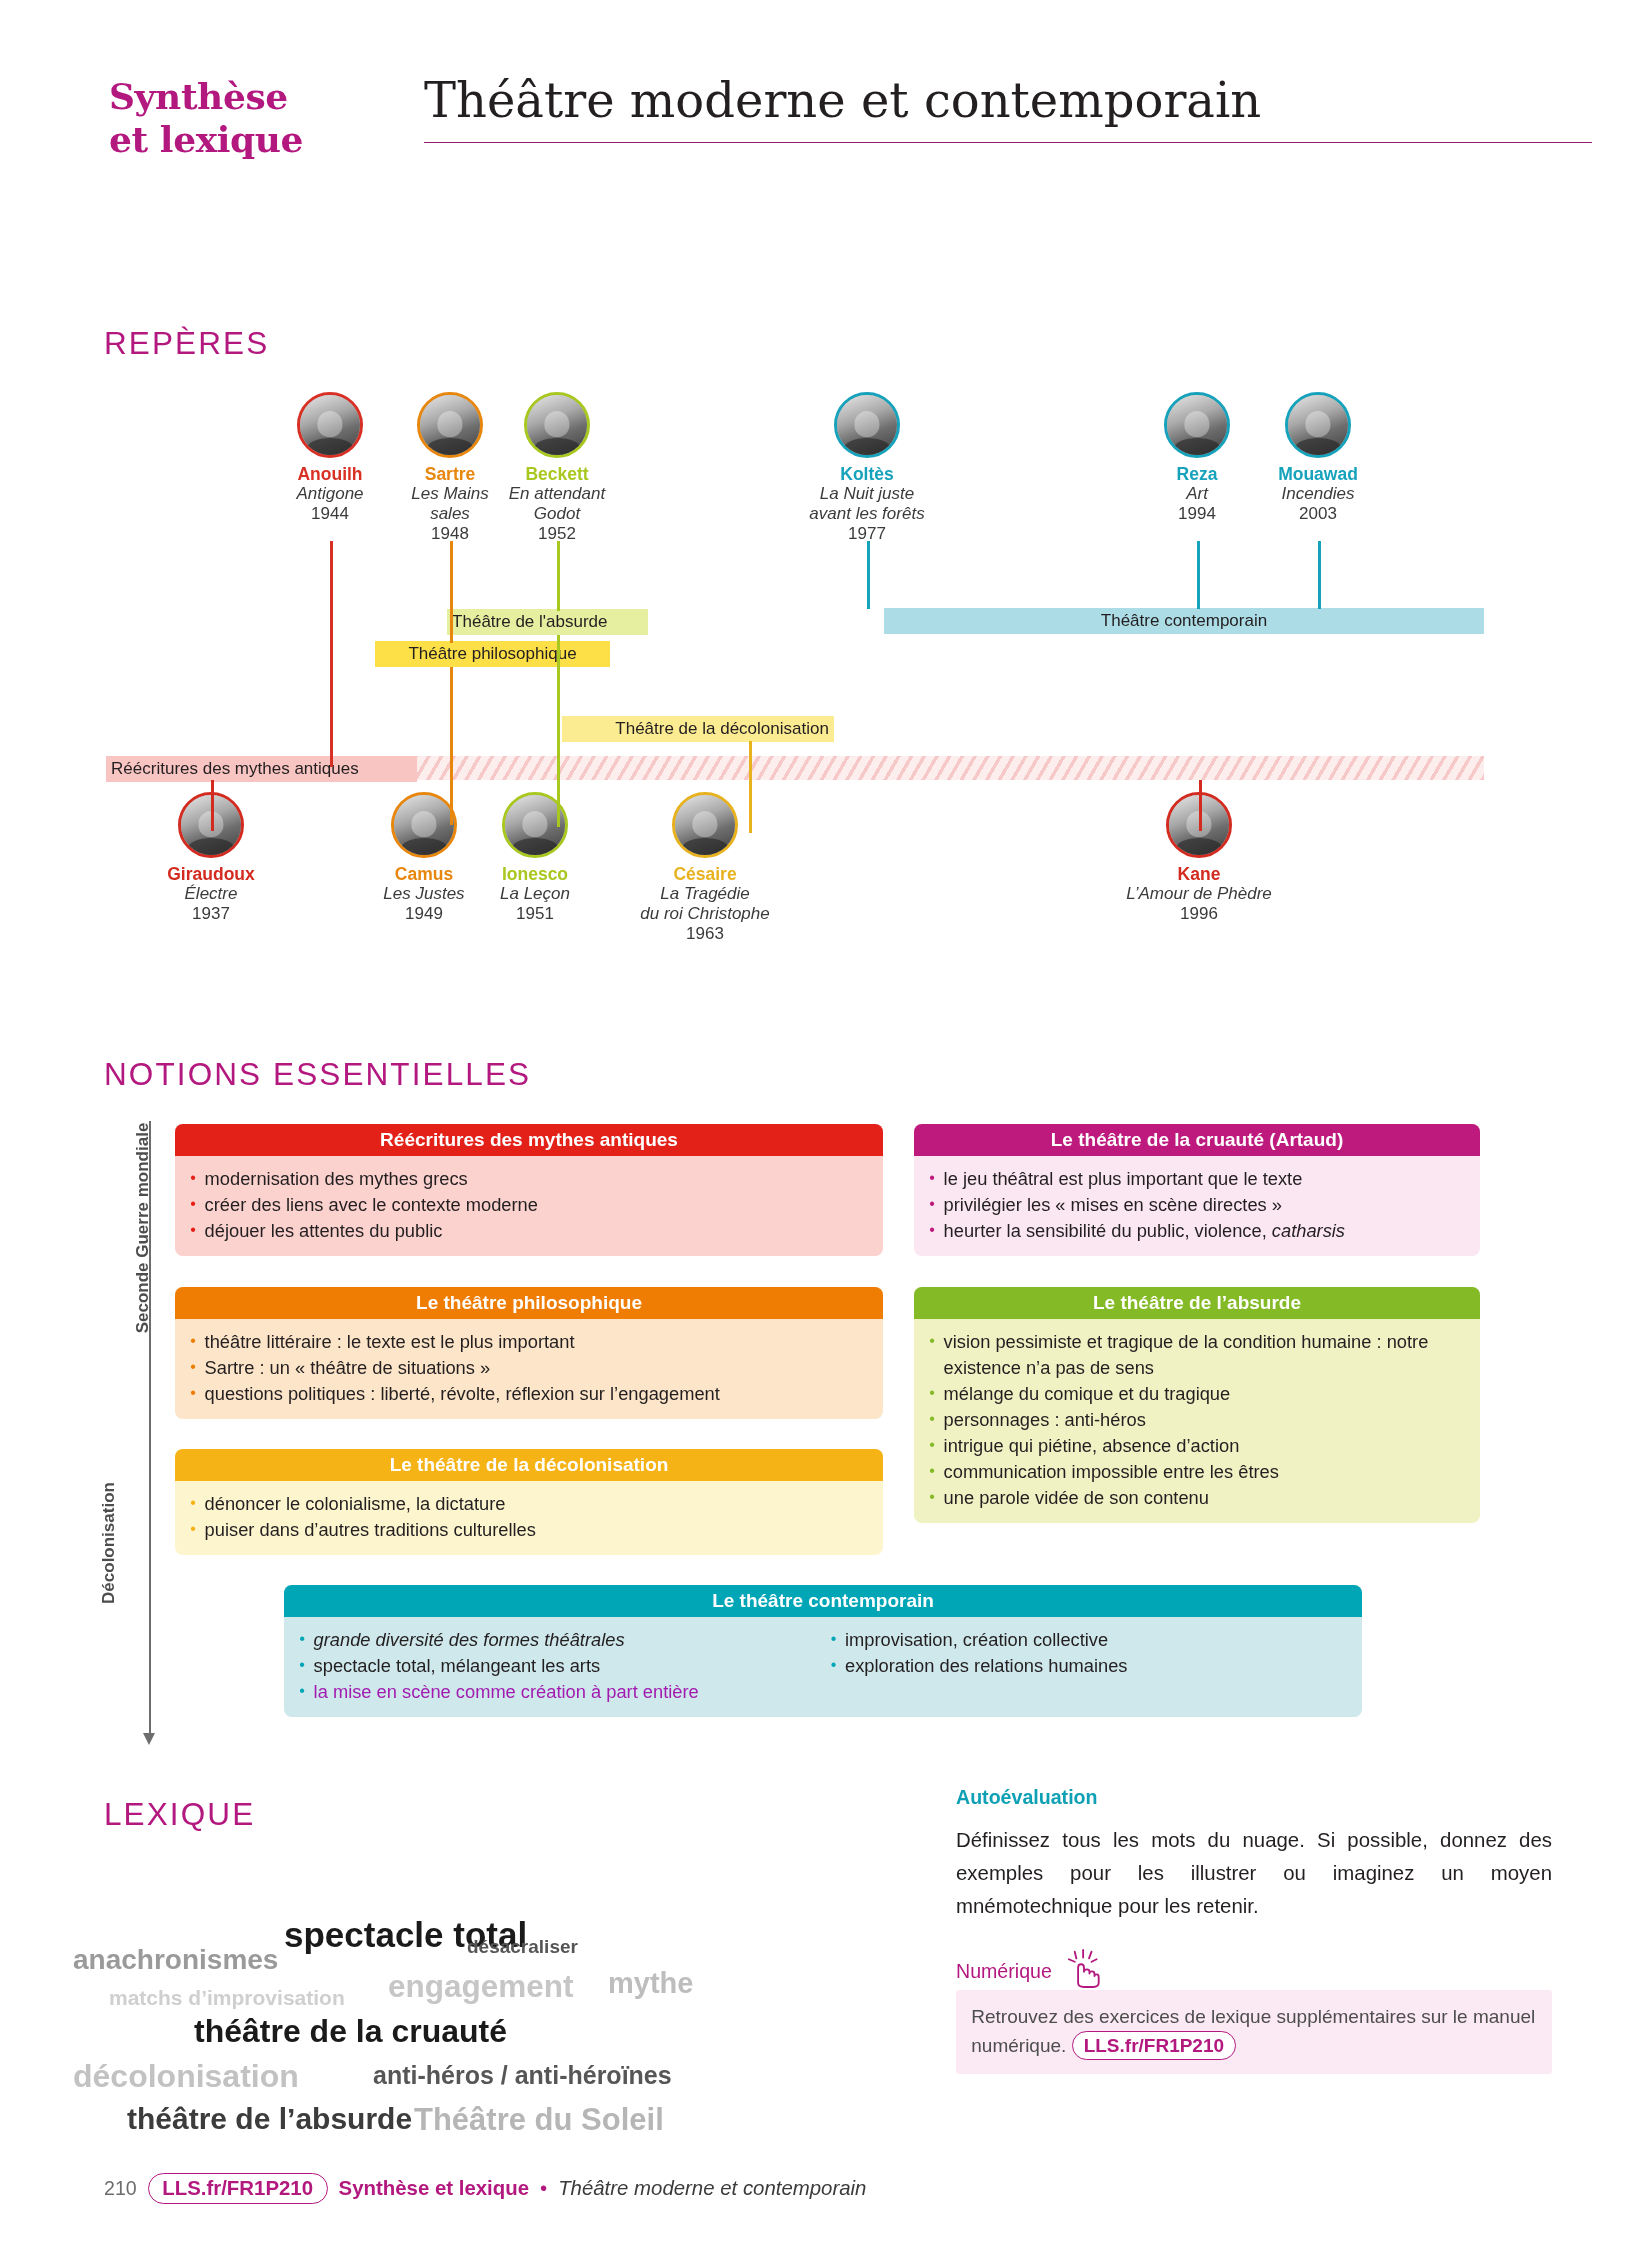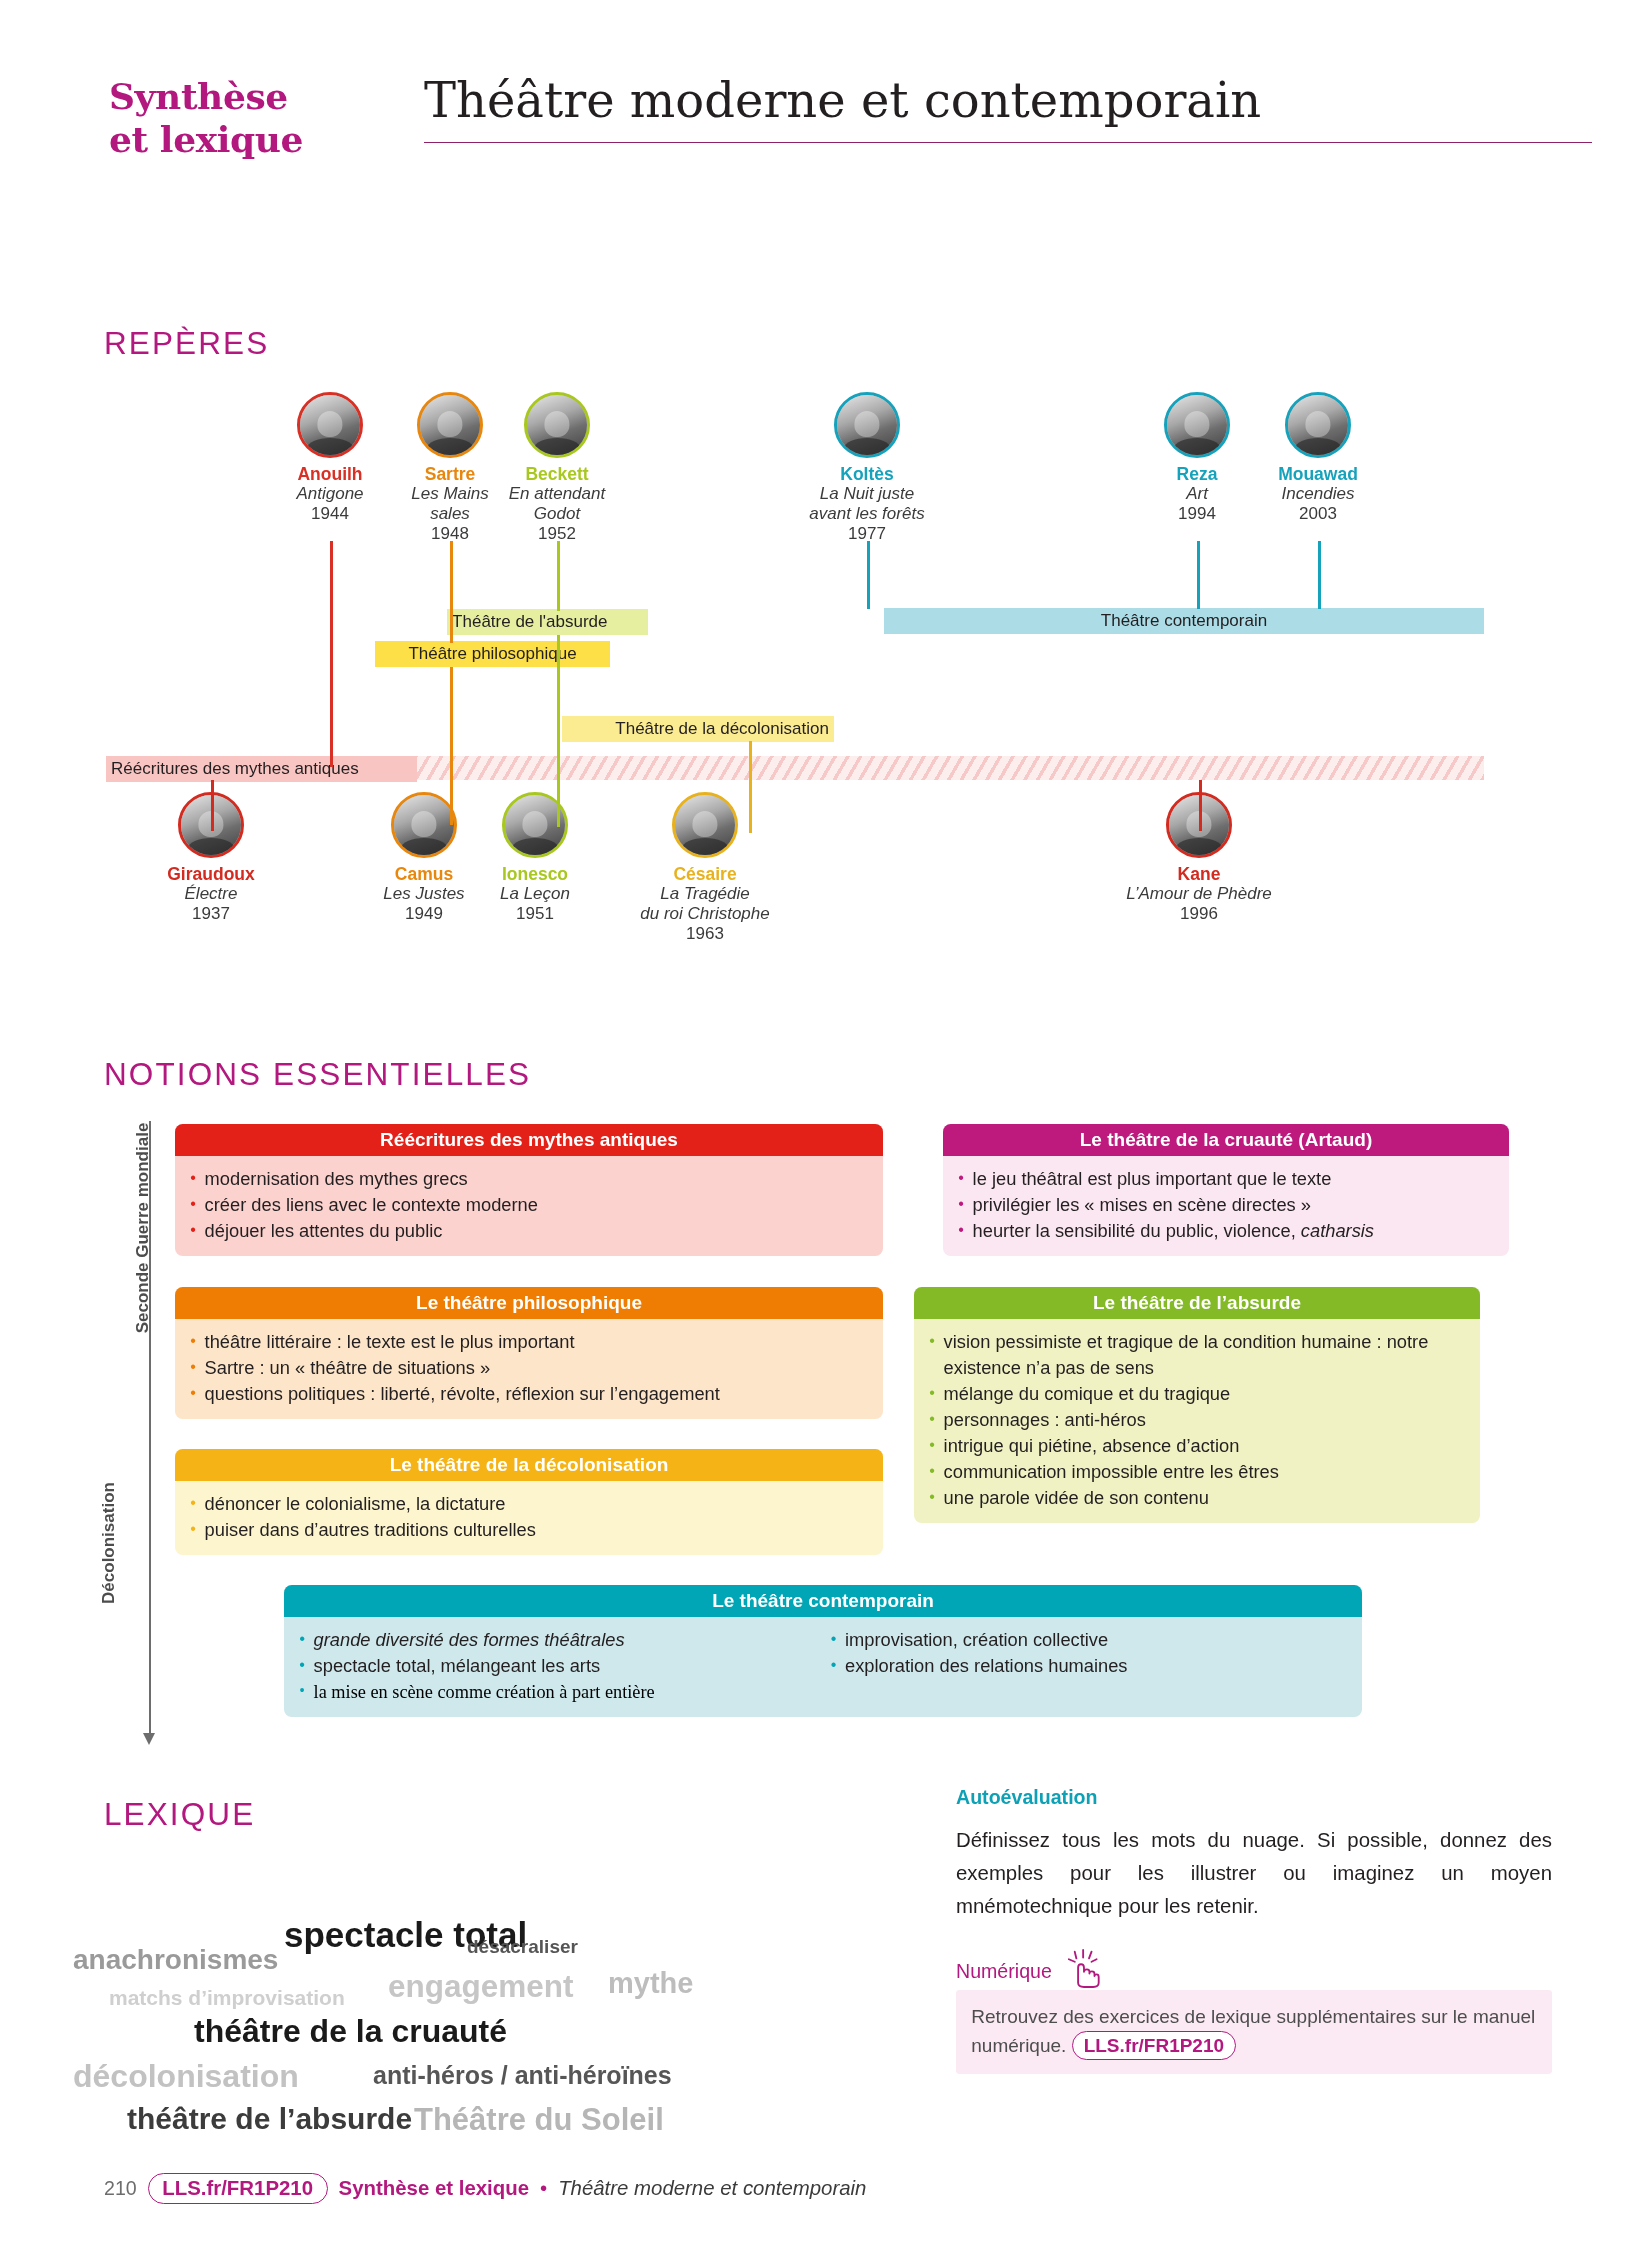--- a/index.html
+++ b/index.html
@@ -319,21 +319,21 @@
         <div class="nbox-head" style="background: rgb(227, 33, 25);">Réécritures des mythes antiques</div>
         <div class="nbox-body" style="background: rgb(251, 210, 206);">
           <ul>
             <li style="color: rgb(35, 31, 32); --bc: #E32119; position: relative;">modernisation des mythes grecs</li>
             <li style="color: rgb(35, 31, 32); --bc: #E32119; position: relative;">créer des liens avec le contexte moderne</li>
             <li style="color: rgb(35, 31, 32); --bc: #E32119; position: relative;">déjouer les attentes du public</li>
           </ul>
         </div>
       </div>
       <style></style>
-      <div class="nbox" style="left: 914px; top: 17px; width: 566px; margin-left: 29px;">
+      <div class="nbox" style="left: 914px; top: 17px; width: 566px;">
         <div class="nbox-head" style="background: rgb(190, 26, 126);">Le théâtre de la cruauté (Artaud)</div>
         <div class="nbox-body" style="background: rgb(251, 231, 241);">
           <ul>
             <li style="color: rgb(35, 31, 32); --bc: #BE1A7E; position: relative;">le jeu théâtral est plus important que le texte</li>
             <li style="color: rgb(35, 31, 32); --bc: #BE1A7E; position: relative;">privilégier les « mises en scène directes »</li>
             <li style="color: rgb(35, 31, 32); --bc: #BE1A7E; position: relative;">heurter la sensibilité du public, violence, <i>catharsis</i></li>
           </ul>
         </div>
       </div>
       <style></style>
@@ -372,21 +372,21 @@
         </div>
       </div>
       <style></style>
       <div class="nbox" style="left: 284px; top: 478px; width: 1078px;">
         <div class="nbox-head" style="background: rgb(0, 166, 182);">Le théâtre contemporain</div>
         <div class="nbox-body" style="background: rgb(207, 232, 236);">
           <div class="two-col">
             <ul style="width: 511px;">
               <li style="color: rgb(35, 31, 32); --bc: #00A6B6; position: relative; font-style: italic;">grande diversité des formes théâtrales</li>
               <li style="color: rgb(35, 31, 32); --bc: #00A6B6; position: relative;">spectacle total, mélangeant les arts</li>
-              <li style="color: #000000; --bc: #00A6B6; position: relative; font-family: Liberation Serif, serif;">la mise en scène comme création à part entière</li>
+              <li style="color: #a21caf; --bc: #00A6B6; position: relative;">la mise en scène comme création à part entière</li>
             </ul>
             <ul style="width: 477px;">
               <li style="color: rgb(35, 31, 32); --bc: #00A6B6; position: relative;">improvisation, création collective</li>
               <li style="color: rgb(35, 31, 32); --bc: #00A6B6; position: relative;">exploration des relations humaines</li>
             </ul>
           </div>
         </div>
       </div>
       <style></style>
     </div>

